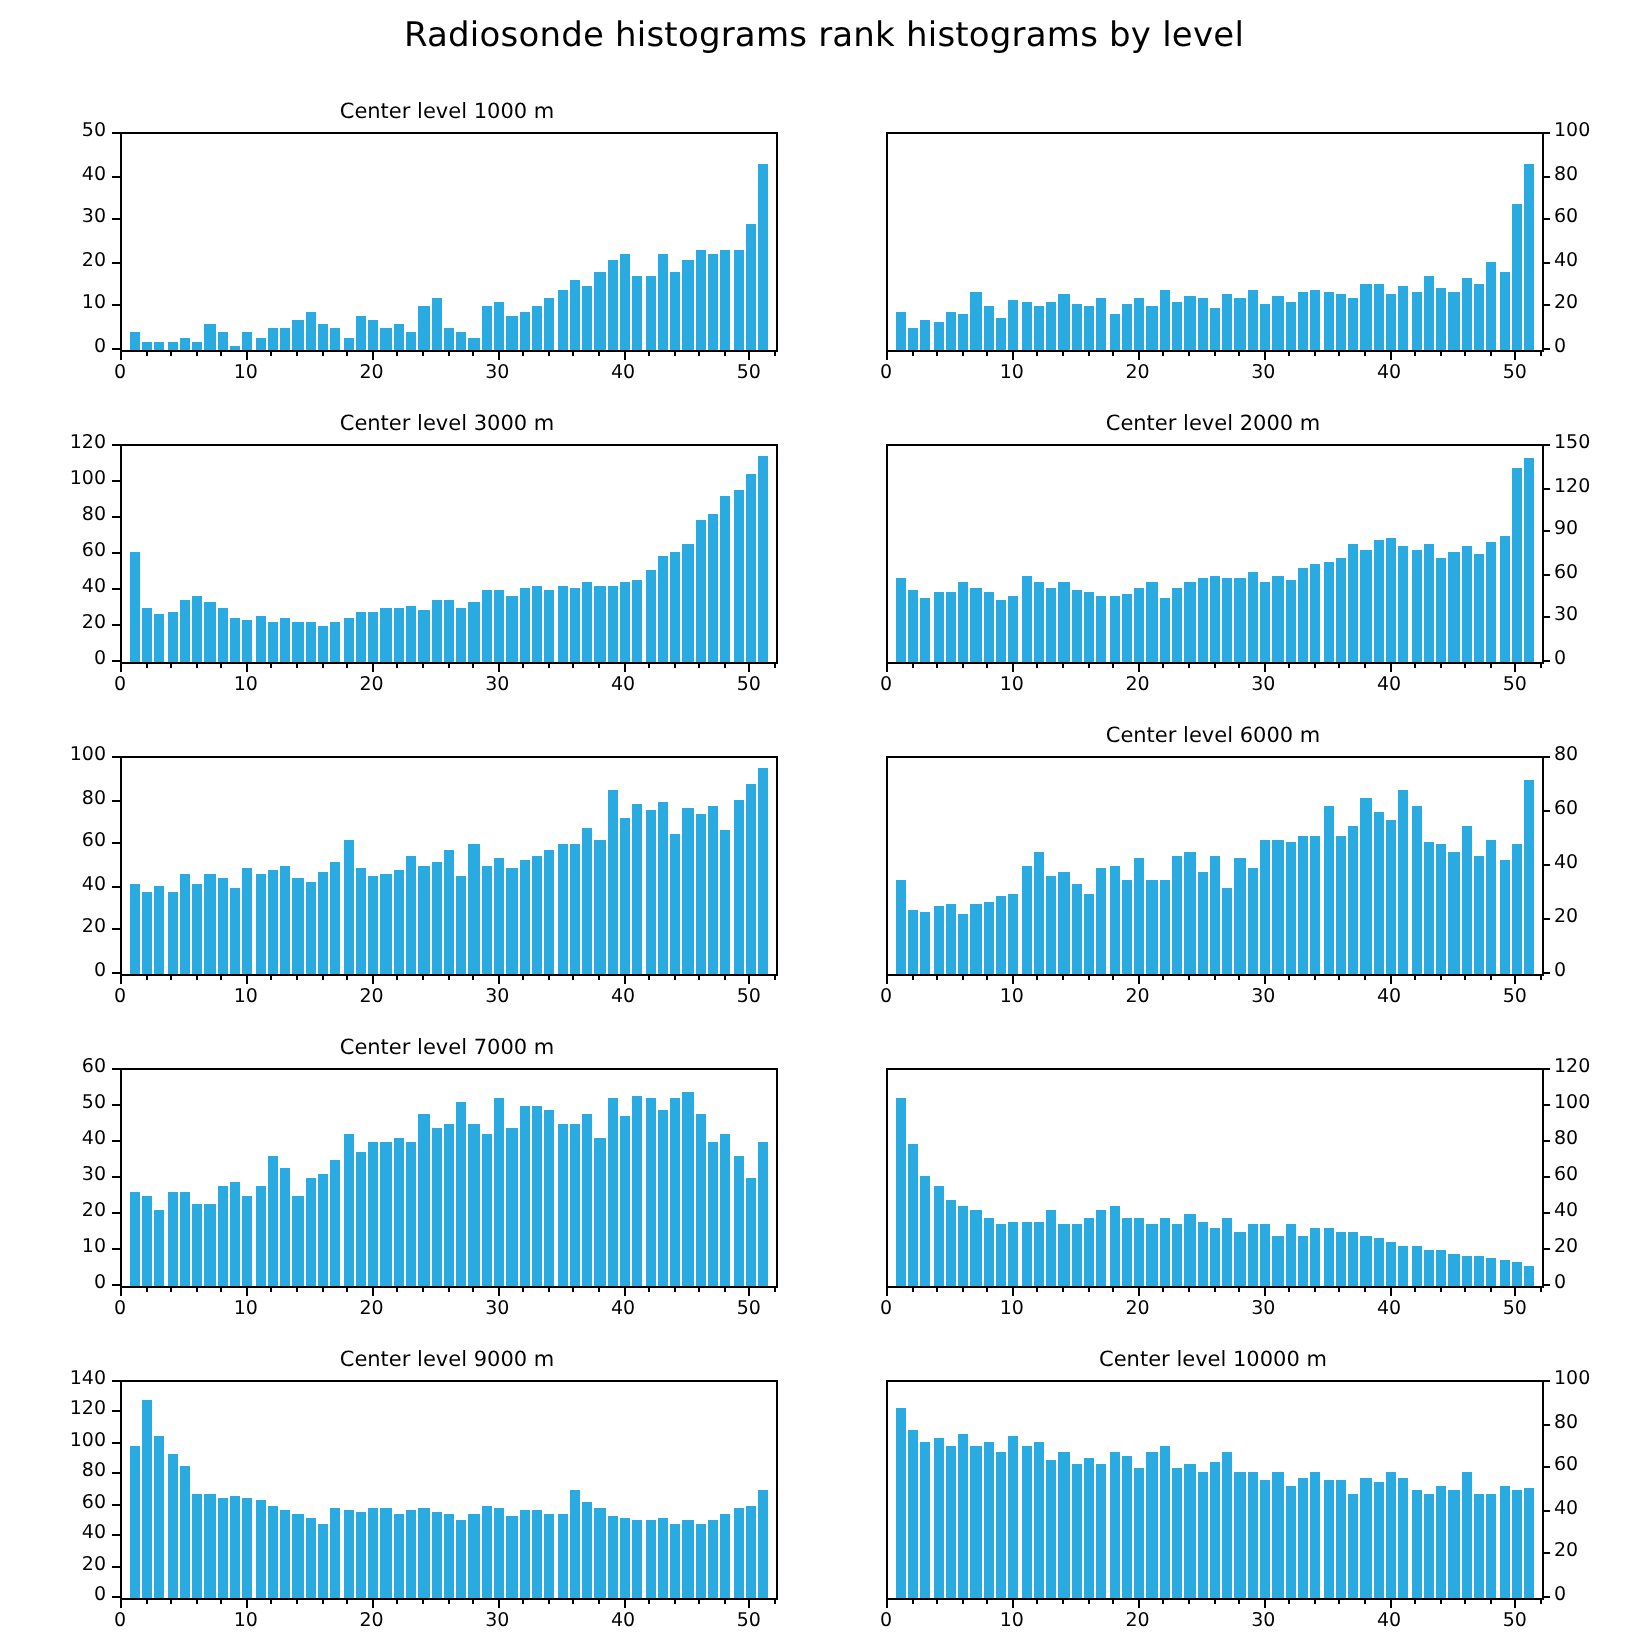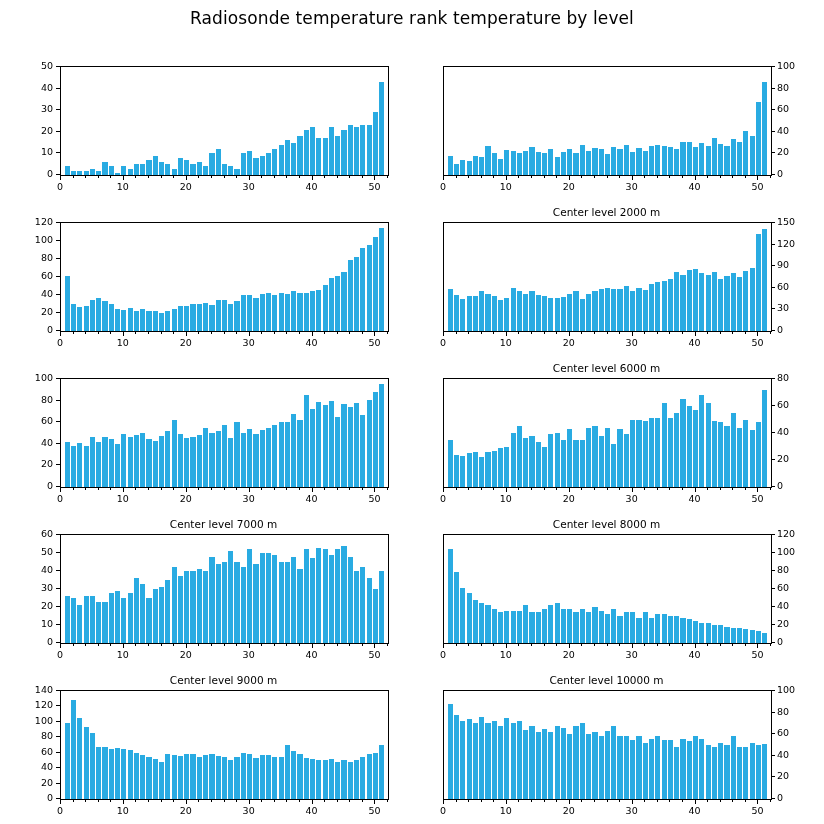--- a/index.html
+++ b/index.html
@@ -94,23 +94,24 @@
     font-size: 9.5px;
     font-family: "DejaVu Sans", sans-serif;
     line-height: 10px;
     white-space: nowrap;
   }
 </style>
 </head>
 <body>
 
 <div id="page">
-  <div id="main-title">Radiosonde temperature rank temperature by level</div>
+  <div id="main-title">Radiosonde histograms rank histograms by level</div>
   <div class="grid" id="panel-grid">
       <div class="panel" style="left: 8px; top: 16px; width: 431px; height: 154px;">
+        <div class="panel-title">Center level 1000 m</div>
         <div class="plotbox" style="left: 52px; top: 16px; width: 327px; height: 108px;">
           <div class="bars">
             <div class="bar" style="left: 3.71019px; width: 5.15654px; height: 8.64px; background: rgb(41, 171, 226);"></div>
             <div class="bar" style="left: 9.99865px; width: 5.15654px; height: 4.32px; background: rgb(41, 171, 226);"></div>
             <div class="bar" style="left: 16.2871px; width: 5.15654px; height: 4.32px; background: rgb(41, 171, 226);"></div>
             <div class="bar" style="left: 22.5756px; width: 5.15654px; height: 4.32px; background: rgb(41, 171, 226);"></div>
             <div class="bar" style="left: 28.864px; width: 5.15654px; height: 6.48px; background: rgb(41, 171, 226);"></div>
             <div class="bar" style="left: 35.1525px; width: 5.15654px; height: 4.32px; background: rgb(41, 171, 226);"></div>
             <div class="bar" style="left: 41.441px; width: 5.15654px; height: 12.96px; background: rgb(41, 171, 226);"></div>
             <div class="bar" style="left: 47.7294px; width: 5.15654px; height: 8.64px; background: rgb(41, 171, 226);"></div>
@@ -301,20 +302,21 @@
         <div class="xtick-mark" style="left: 366.423px; top: 125px; height: 5px;"></div>
         <div class="xtick-mark" style="left: 379px; top: 125px; height: 3px;"></div>
         <div class="xtick-label" style="left: 37px; width: 30px; top: 132px;">0</div>
         <div class="xtick-label" style="left: 99.8846px; width: 30px; top: 132px;">10</div>
         <div class="xtick-label" style="left: 162.769px; width: 30px; top: 132px;">20</div>
         <div class="xtick-label" style="left: 225.654px; width: 30px; top: 132px;">30</div>
         <div class="xtick-label" style="left: 288.538px; width: 30px; top: 132px;">40</div>
         <div class="xtick-label" style="left: 351.423px; width: 30px; top: 132px;">50</div>
       </div>
       <div class="panel" style="left: 8px; top: 172px; width: 431px; height: 154px;">
+        <div class="panel-title">Center level 3000 m</div>
         <div class="plotbox" style="left: 52px; top: 16px; width: 327px; height: 108px;">
           <div class="bars">
             <div class="bar" style="left: 3.71019px; width: 5.15654px; height: 54.9px; background: rgb(41, 171, 226);"></div>
             <div class="bar" style="left: 9.99865px; width: 5.15654px; height: 27px; background: rgb(41, 171, 226);"></div>
             <div class="bar" style="left: 16.2871px; width: 5.15654px; height: 24.3px; background: rgb(41, 171, 226);"></div>
             <div class="bar" style="left: 22.5756px; width: 5.15654px; height: 25.2px; background: rgb(41, 171, 226);"></div>
             <div class="bar" style="left: 28.864px; width: 5.15654px; height: 30.6px; background: rgb(41, 171, 226);"></div>
             <div class="bar" style="left: 35.1525px; width: 5.15654px; height: 33.3px; background: rgb(41, 171, 226);"></div>
             <div class="bar" style="left: 41.441px; width: 5.15654px; height: 29.7px; background: rgb(41, 171, 226);"></div>
             <div class="bar" style="left: 47.7294px; width: 5.15654px; height: 27px; background: rgb(41, 171, 226);"></div>
@@ -816,21 +818,20 @@
         <div class="xtick-mark" style="left: 366.423px; top: 125px; height: 5px;"></div>
         <div class="xtick-mark" style="left: 379px; top: 125px; height: 3px;"></div>
         <div class="xtick-label" style="left: 37px; width: 30px; top: 132px;">0</div>
         <div class="xtick-label" style="left: 99.8846px; width: 30px; top: 132px;">10</div>
         <div class="xtick-label" style="left: 162.769px; width: 30px; top: 132px;">20</div>
         <div class="xtick-label" style="left: 225.654px; width: 30px; top: 132px;">30</div>
         <div class="xtick-label" style="left: 288.538px; width: 30px; top: 132px;">40</div>
         <div class="xtick-label" style="left: 351.423px; width: 30px; top: 132px;">50</div>
       </div>
       <div class="panel" style="left: 391px; top: 484px; width: 431px; height: 154px;">
-        <div class="panel-title">Center level 8000 m</div>
         <div class="plotbox" style="left: 52px; top: 16px; width: 327px; height: 108px;">
           <div class="bars">
             <div class="bar" style="left: 3.71019px; width: 5.15654px; height: 94.5px; background: rgb(41, 171, 226);"></div>
             <div class="bar" style="left: 9.99865px; width: 5.15654px; height: 71.1px; background: rgb(41, 171, 226);"></div>
             <div class="bar" style="left: 16.2871px; width: 5.15654px; height: 54.9px; background: rgb(41, 171, 226);"></div>
             <div class="bar" style="left: 22.5756px; width: 5.15654px; height: 50.4px; background: rgb(41, 171, 226);"></div>
             <div class="bar" style="left: 28.864px; width: 5.15654px; height: 43.2px; background: rgb(41, 171, 226);"></div>
             <div class="bar" style="left: 35.1525px; width: 5.15654px; height: 40.5px; background: rgb(41, 171, 226);"></div>
             <div class="bar" style="left: 41.441px; width: 5.15654px; height: 37.8px; background: rgb(41, 171, 226);"></div>
             <div class="bar" style="left: 47.7294px; width: 5.15654px; height: 34.2px; background: rgb(41, 171, 226);"></div>

